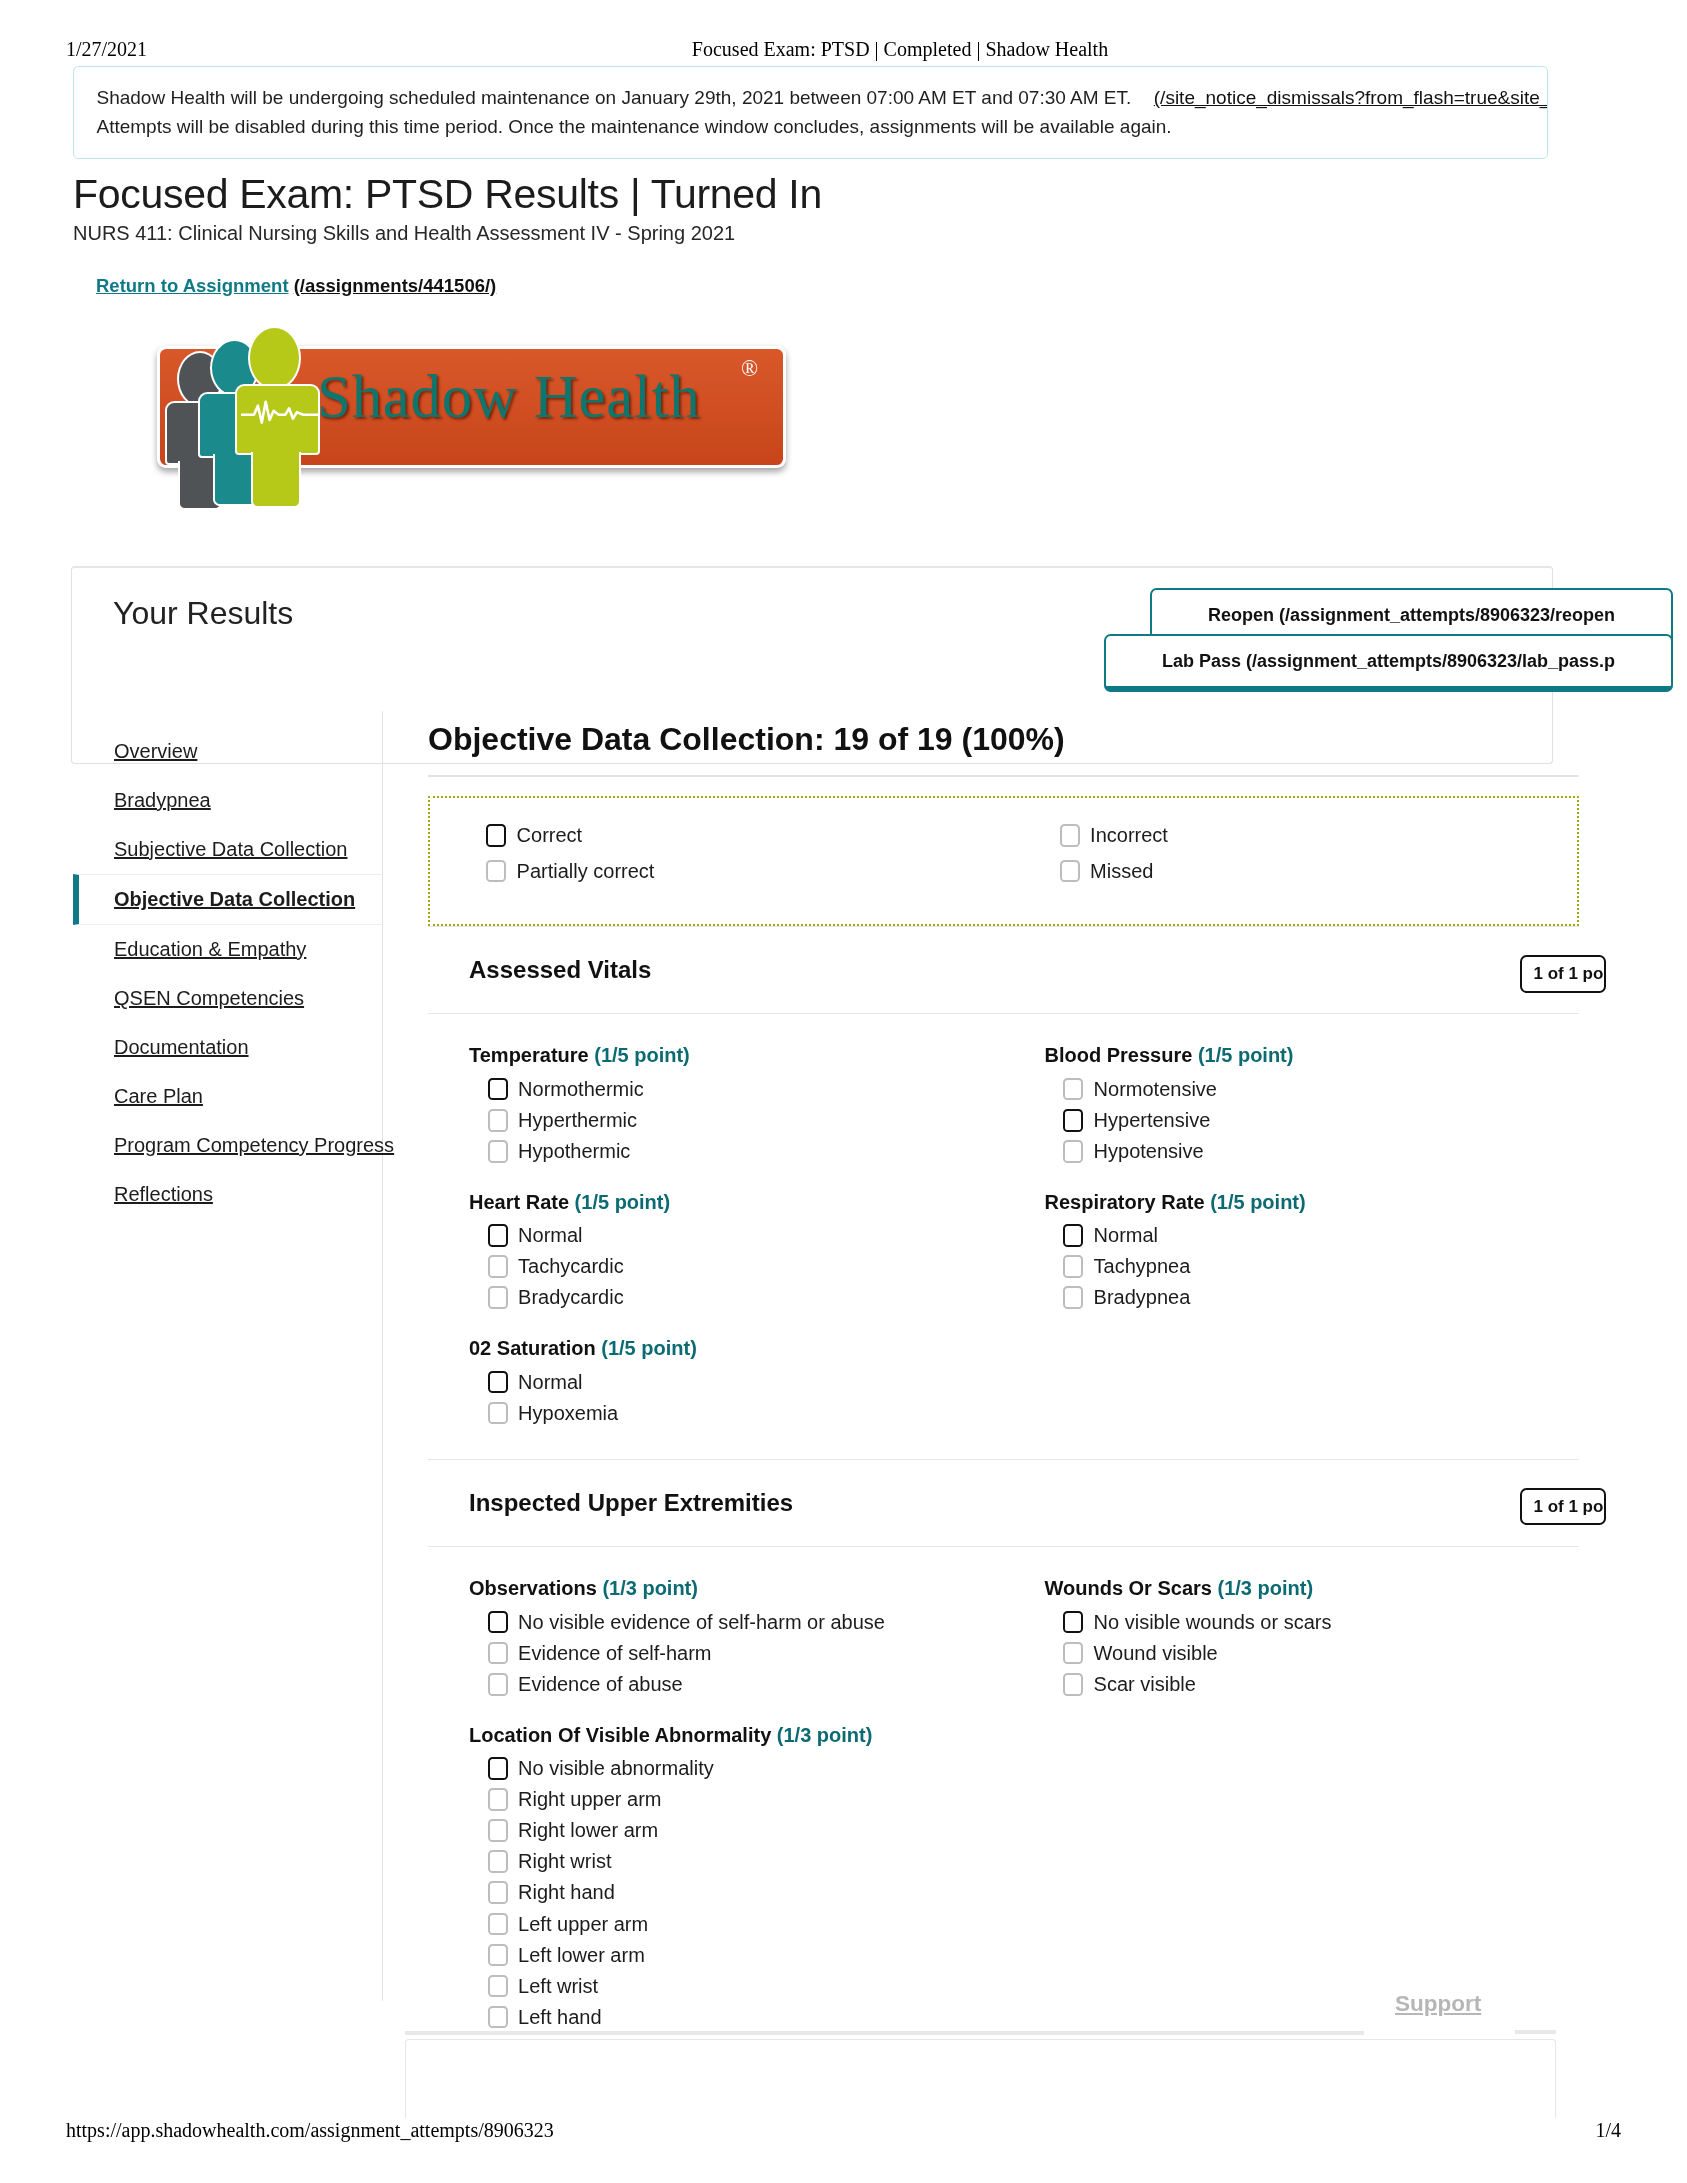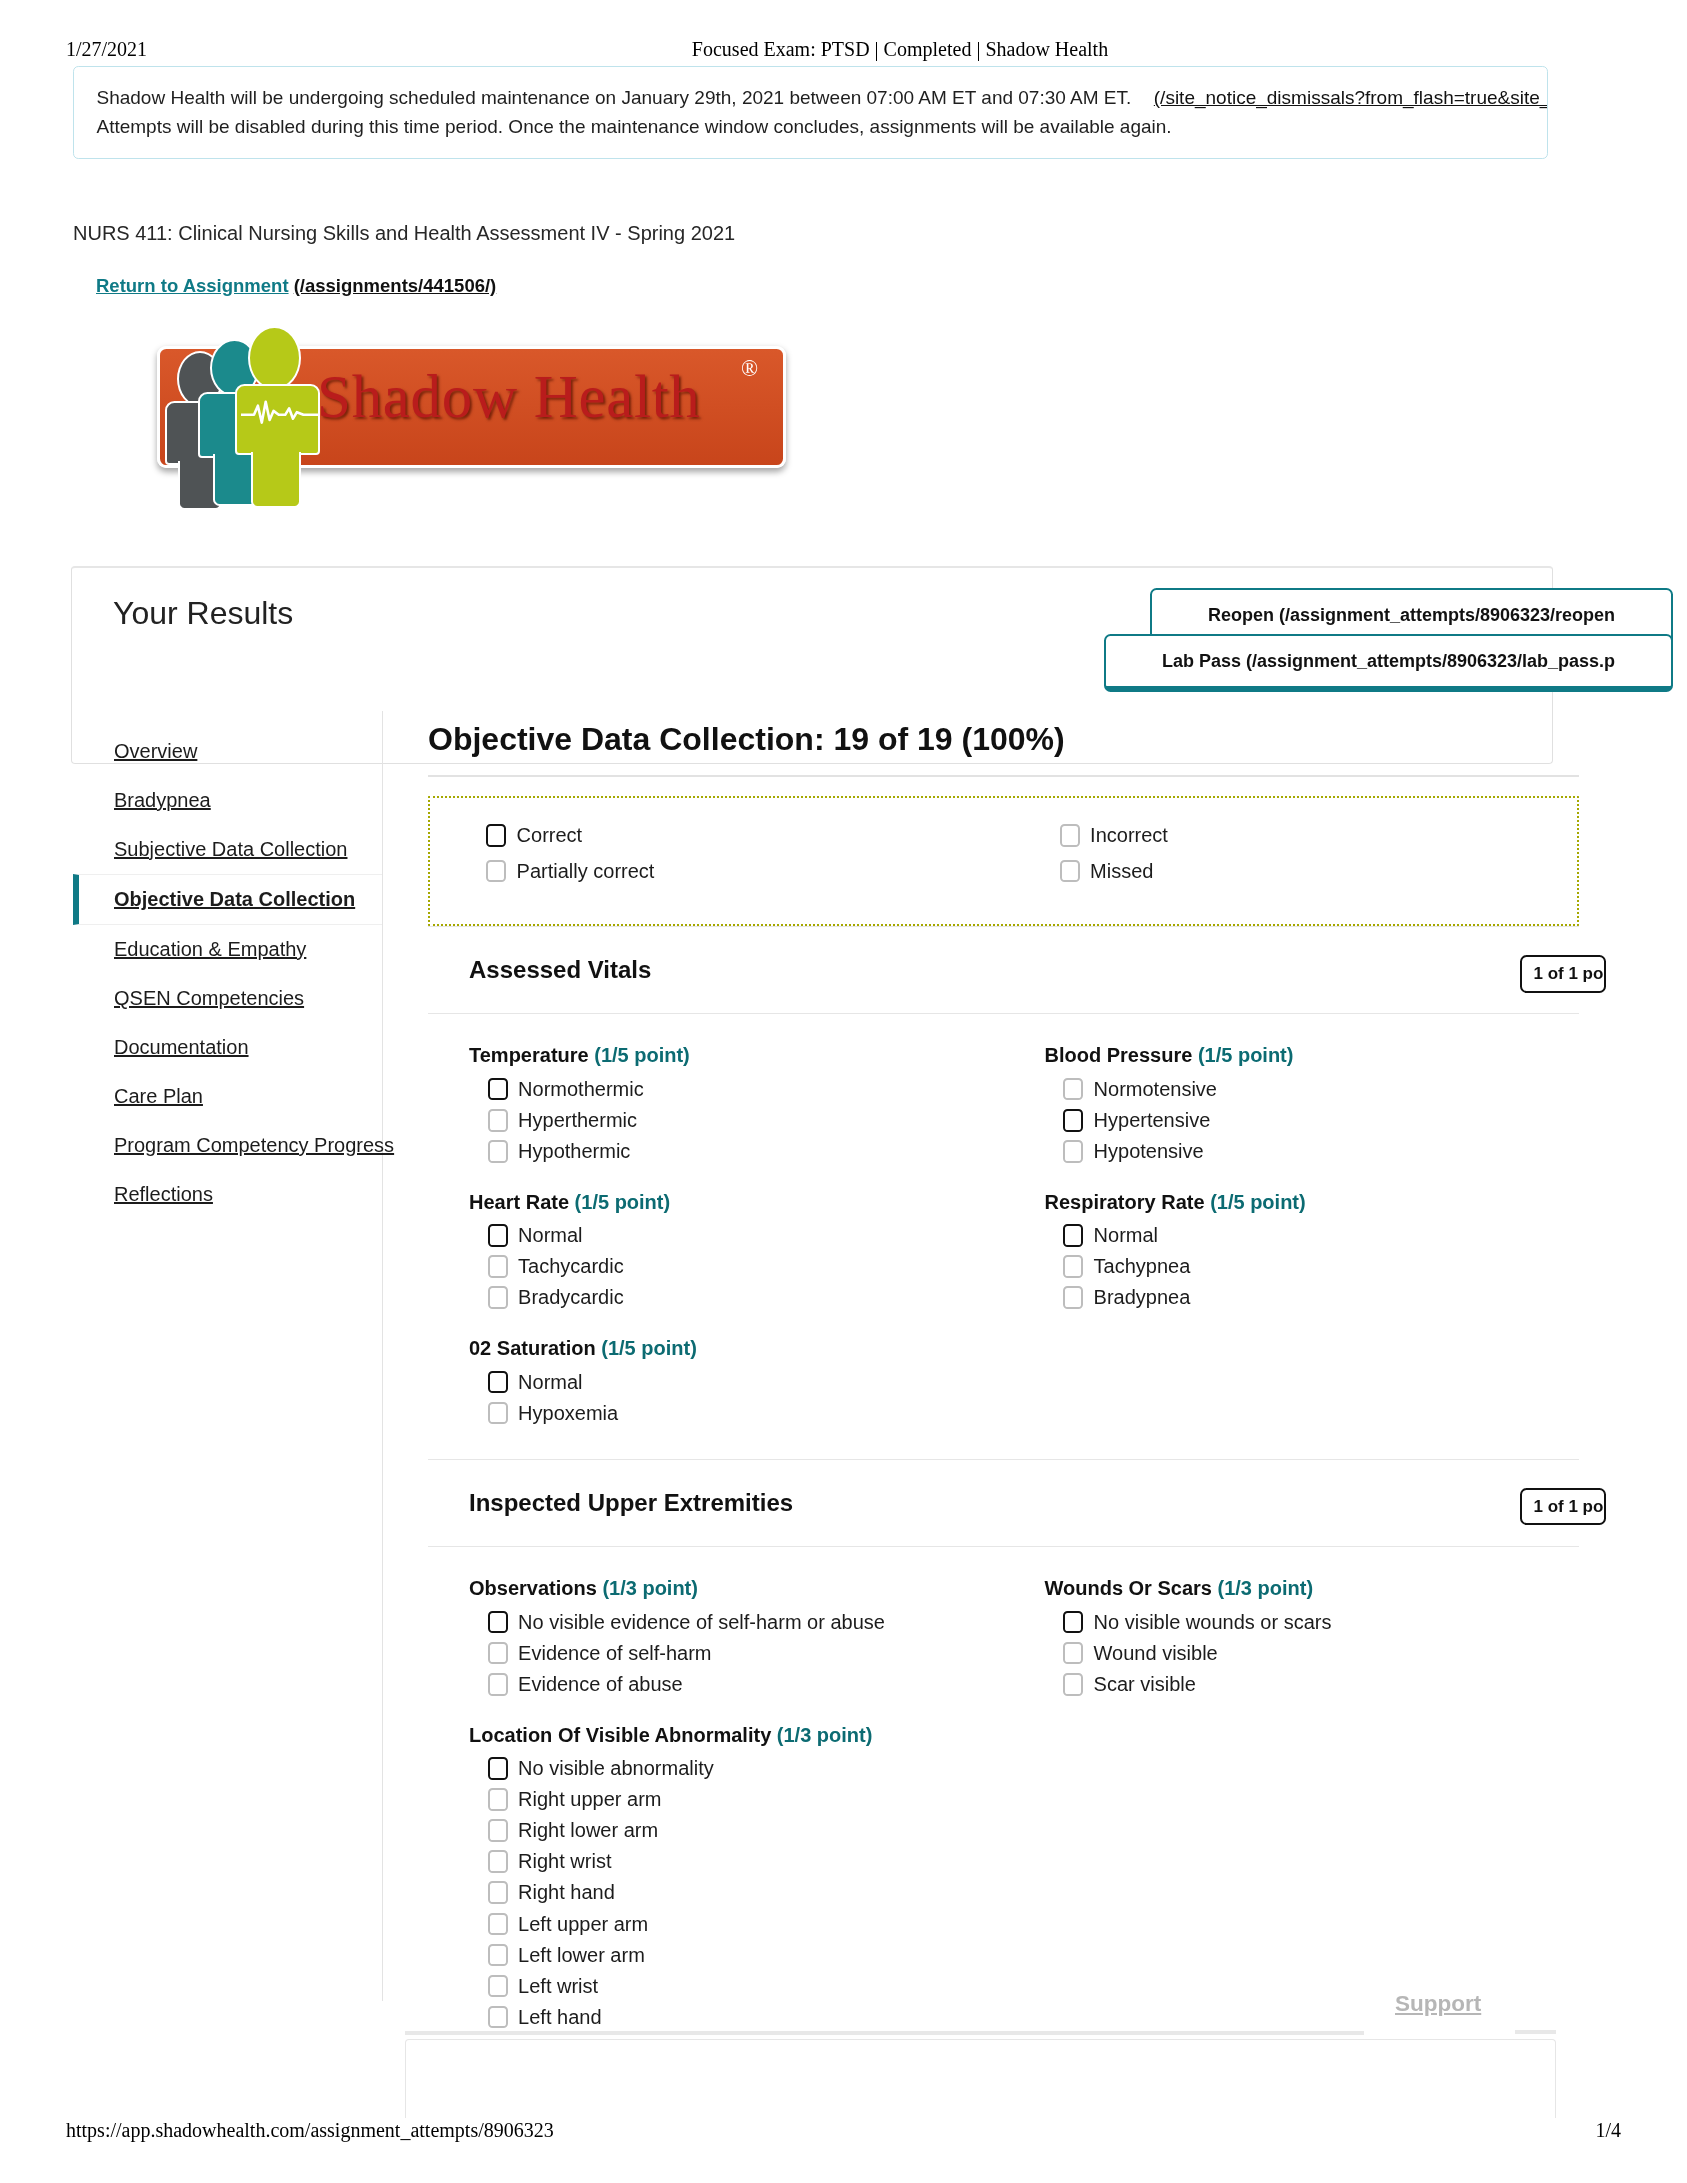--- a/index.html
+++ b/index.html
@@ -102,21 +102,21 @@
     background: linear-gradient(180deg,#d9582a 0%, #c8451b 100%);
     border: 3.3px solid #ffffff;
     border-radius: 9.3px;
     box-shadow: 0 3.3px 6px rgba(0,0,0,.35);
   }
   .logo-word {
     position: absolute;
     left: 175px; top: 44px;
     font-family: "Liberation Serif", serif;
     font-size: 61px;
-    color: #b91c1c;
+    color: #0f766e;
     text-shadow: 2px 2px 2.6px rgba(90,20,0,.75);
     letter-spacing: 0.7px;
     white-space: nowrap;
   }
   .logo-reg {
     position: absolute;
     left: 599px; top: 38px;
     font-family: "Liberation Serif", serif;
     font-size: 22.5px;
     color: #ffffff;
@@ -341,20 +341,21 @@
     <div class="ph-title">Focused Exam: PTSD | Completed | Shadow Health</div>
   </div>
 
   <div class="notice">
     <div class="notice-line">
       <span>Shadow Health will be undergoing scheduled maintenance on January 29th, 2021 between 07:00 AM ET and 07:30 AM ET.</span><a class="notice-link" href="#">(/site_notice_dismissals?from_flash=true&amp;site_noti</a>
     </div>
     <div class="notice-line">Attempts will be disabled during this time period. Once the maintenance window concludes, assignments will be available again.</div>
   </div>
 
+  <div class="main-title">Focused Exam: PTSD Results | Turned In</div>
   <div class="sub-title">NURS 411: Clinical Nursing Skills and Health Assessment IV - Spring 2021</div>
   <div class="return-line">
     <a href="#">Return to Assignment</a>
     <span class="paren">(/assignments/441506/)</span>
   </div>
 
   <div class="logo-wrap">
     <div class="logo-plate"></div>
 
     <div class="fig fig-gray">

